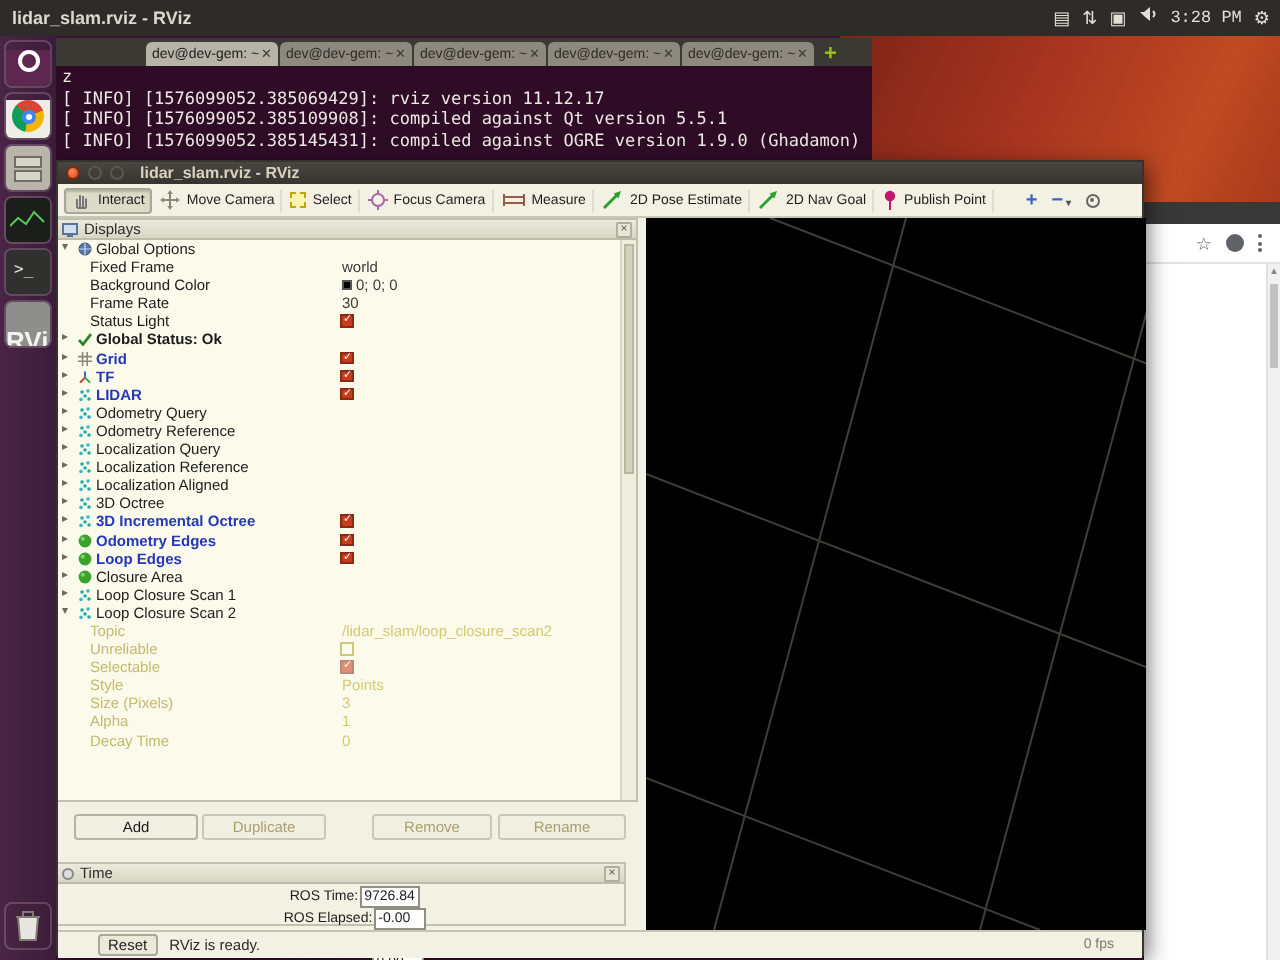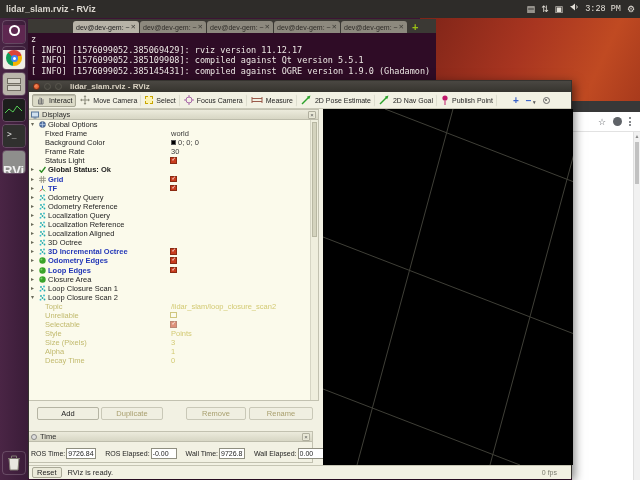--- a/index.html
+++ b/index.html
@@ -131,35 +131,35 @@
   
   .disp-buttons { position:absolute; top:326px; left:0; width:290px; height:16px; }
   .dbtn { position:absolute; top:0; height:13px; font-size:7.5px; line-height:11px; text-align:center;
     border:1px solid #b5b4a3; background:#f0efe1; border-radius:2px; color:#1d1d1d; }
   .dbtn.disabled { color:#a89f6e; border-color:#c9c8b7; }
 
   
   .time-panel { position:absolute; left:0; top:350px; width:284px; height:32px;
     background:#f2f1e3; border:1px solid #c2c1b0; border-left:none; }
   .time-body { position:absolute; top:11px; left:0; right:0; height:20px; display:flex;
-    align-items:center; padding-left:2px; gap:9px; }
+    align-items:center; padding-left:14px; gap:0;flex-direction:column; }
   .tfield { display:flex; align-items:center; gap:1px; }
   .tfield label { font-size:7px; color:#1d1d1d; white-space:nowrap; }
   .tfield input { height:11px; border:1px solid #8f8e80; background:#fff; font-size:7px;
     font-family:"Liberation Sans",sans-serif; padding:0 1px; color:#1d1d1d; }
   .exp-cb { width:7px; height:7px; border:1px solid #777; background:#fcfbf0; margin-left:5px; flex:none; }
   .exp-label { font-size:7px; color:#1d1d1d; margin-left:2px; white-space:nowrap; }
   .collapse-dot { width:6px; height:6px; border:1px solid #888; border-radius:50%; background:#ddd; }
 
   
   .viewport { position:absolute; left:294px; top:28px; width:250px; height:356px; background:#000; }
 
   
   .status-bar { position:absolute; left:0; right:0; top:384px; height:14px; background:#f2f1e3;
-    border-top:1px solid #c6c5b4; display:flex; align-items:center; }
+    border-top:1px solid #c6c5b4; display:flex; align-items:center;padding-left:17px; }
   .reset-btn { margin-left:3px; border:1px solid #a9a896; background:#ebead9; padding:0 4px;
     height:11px; font-size:7.5px; line-height:10px; border-radius:2px; color:#1d1d1d; }
   .status-msg { margin-left:6px; color:#2a2a2a; font-size:7.5px; }
   .fps { margin-left:auto; margin-right:14px; color:#7a7a6e; font-size:7px; }
 </style>
 </head>
 <body>
 
 <div id="screen">
 
@@ -421,20 +421,34 @@
             <span class="ticon-cell">
               <svg width="7" height="7">
                 <path d="M3.5 3.8L1 6.3" stroke="#cc3333"></path>
                 <path d="M3.5 3.8L6 6.3" stroke="#33aa33"></path>
                 <path d="M3.5 3.8V0.8" stroke="#3366cc"></path>
               </svg>
             </span>
             <span class="tlab lab-x19">TF</span>
             <span class="cb on"></span>
           </div>
+          <div class="trow st-enabled">
+            <span class="texp">▸</span>
+            <span class="ticon-cell">
+              <svg width="7" height="7">
+                <circle cx="2" cy="2" r="0.9" fill="#22aaaa"></circle>
+                <circle cx="5" cy="1.5" r="0.9" fill="#33bbcc"></circle>
+                <circle cx="3.5" cy="4" r="0.9" fill="#22aaaa"></circle>
+                <circle cx="1.5" cy="5.7" r="0.9" fill="#33bbcc"></circle>
+                <circle cx="5.5" cy="5.5" r="0.9" fill="#22aaaa"></circle>
+              </svg>
+            </span>
+            <span class="tlab lab-x19">LIDAR</span>
+            <span class="cb on"></span>
+          </div>
           <div class="trow st-disabled">
             <span class="texp">▸</span>
             <span class="ticon-cell">
               <svg width="7" height="7">
                 <circle cx="2" cy="2" r="0.9" fill="#22aaaa"></circle>
                 <circle cx="5" cy="1.5" r="0.9" fill="#33bbcc"></circle>
                 <circle cx="3.5" cy="4" r="0.9" fill="#22aaaa"></circle>
                 <circle cx="1.5" cy="5.7" r="0.9" fill="#33bbcc"></circle>
                 <circle cx="5.5" cy="5.5" r="0.9" fill="#22aaaa"></circle>
               </svg>

